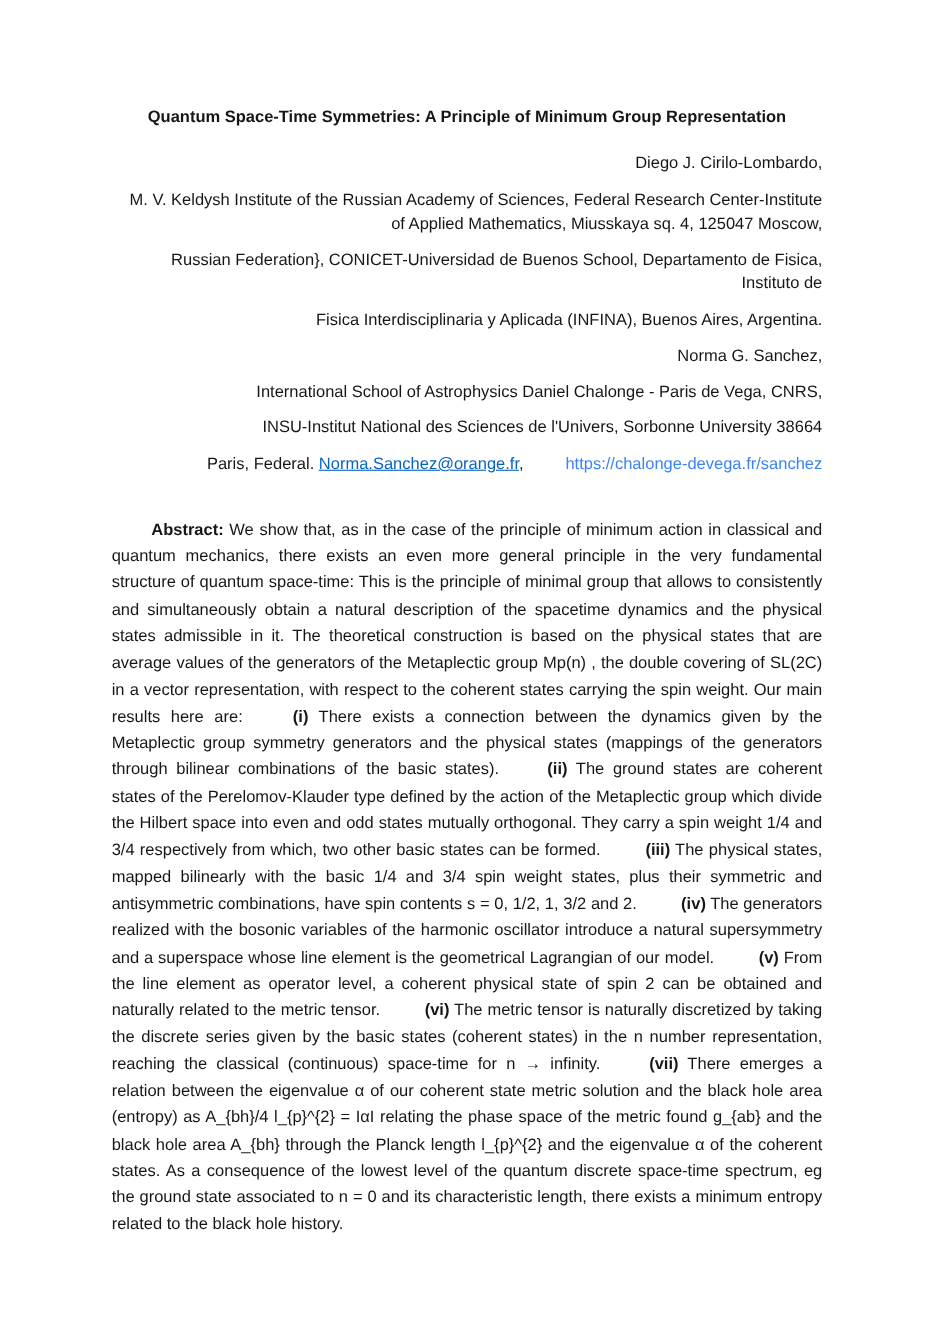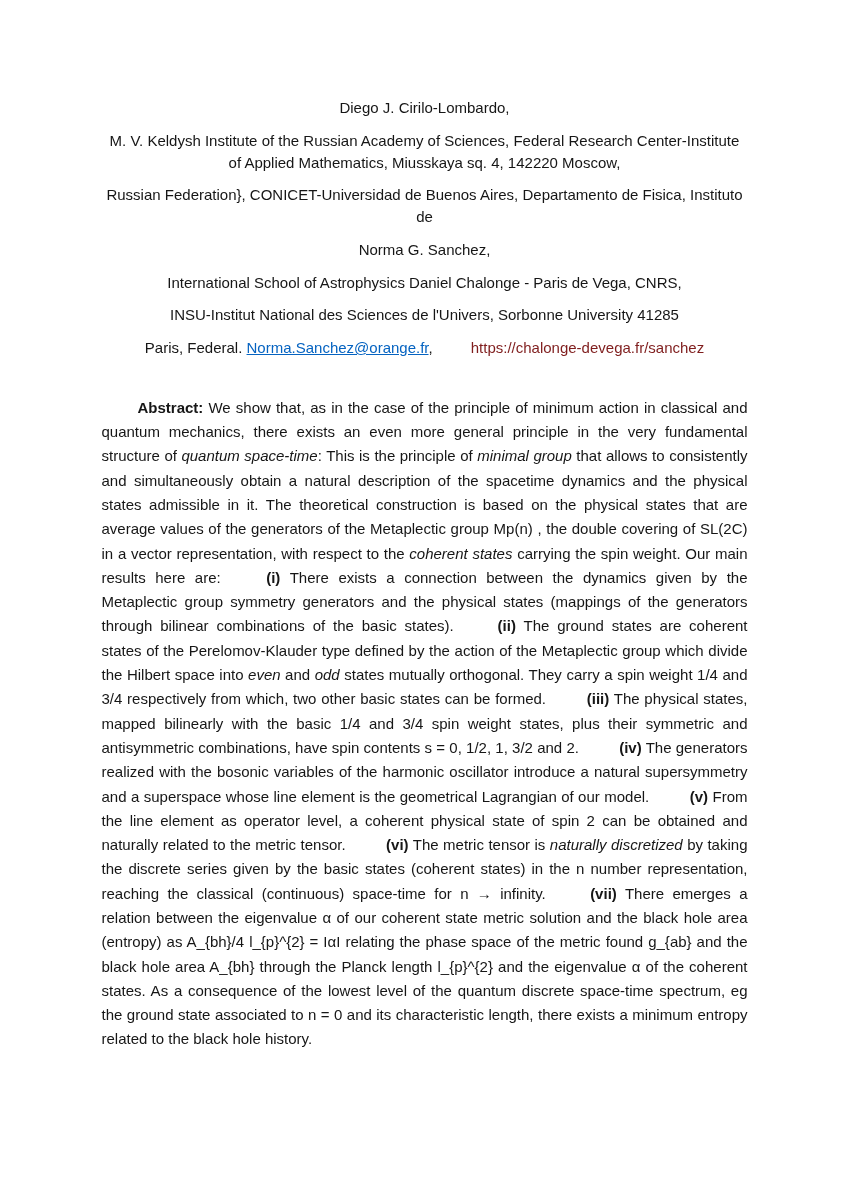--- a/index.html
+++ b/index.html
@@ -21,62 +21,64 @@
   }
   .title {
     font-size: 15px;
     font-weight: 700;
     text-align: center;
     line-height: 1.35;
     margin: 0 0 21px 0;
   }
   .hline {
     font-size: 15px;
-    text-align: center;
+    text-align: right;
     line-height: 1.45;
     margin: 0 0 11px 0;
   }
   .email {
     color: #0563c1;
     text-decoration: underline;
     cursor: pointer;
   }
   .website {
     margin-left: 38px;
-    color: #7f1d1d;
+    color: #3b82f6;
     margin-top: 36px;
   }
   .abstract {
     font-size: 15px;
     line-height: 1.62;
     text-align: justify;
     margin: 37px 0 0 0;
   }
   .seg-bold   { font-weight: 700; margin-left: 36px; }
-  .seg-italic { font-style: italic; }
+  .seg-italic { }
   .seg-normal { }
 </style>
 </head>
 <body>
 
 <div class="page">
 
+  <h1 class="title">Quantum Space-Time Symmetries: A Principle of Minimum Group Representation</h1>
 
   <p class="hline">Diego J. Cirilo-Lombardo,</p>
 
-  <p class="hline">M. V. Keldysh Institute of the Russian Academy of Sciences, Federal Research Center-Institute of Applied Mathematics, Miusskaya sq. 4, 142220 Moscow,</p>
+  <p class="hline">M. V. Keldysh Institute of the Russian Academy of Sciences, Federal Research Center-Institute of Applied Mathematics, Miusskaya sq. 4, 125047 Moscow,</p>
 
-  <p class="hline">Russian Federation}, CONICET-Universidad de Buenos Aires, Departamento de Fisica, Instituto de</p>
+  <p class="hline">Russian Federation}, CONICET-Universidad de Buenos School, Departamento de Fisica, Instituto de</p>
 
+  <p class="hline">Fisica Interdisciplinaria y Aplicada (INFINA), Buenos Aires, Argentina.</p>
 
   <p class="hline">Norma G. Sanchez,</p>
 
   <p class="hline">International School of Astrophysics Daniel Chalonge - Paris de Vega, CNRS,</p>
 
-  <p class="hline">INSU-Institut National des Sciences de l'Univers, Sorbonne University  41285</p>
+  <p class="hline">INSU-Institut National des Sciences de l'Univers, Sorbonne University  38664</p>
 
   <p class="hline">
     <span>Paris, Federal. </span><a href="#" class="email">Norma.Sanchez@orange.fr</a><span>,</span><span class="website">https://chalonge-devega.fr/sanchez</span>
   </p>
 
   <p class="abstract"><span class="seg-bold">Abstract:</span><span class="seg-normal"> We show that, as in the case of the principle of minimum action in classical and quantum mechanics, there exists an even more general principle in the very fundamental structure of </span><span class="seg-italic">quantum space-time</span><span class="seg-normal">: This is the principle of </span><span class="seg-italic">minimal group</span><span class="seg-normal"> that allows to consistently and simultaneously obtain a natural description of the spacetime dynamics and the physical states admissible in it. The theoretical construction is based on the physical states that are average values of the generators of the Metaplectic group  Mp(n) , the double covering of SL(2C) in a vector representation, with respect to the </span><span class="seg-italic">coherent states</span><span class="seg-normal"> carrying the spin weight. Our main results here are:  </span><span class="seg-bold">(i)</span><span class="seg-normal"> There exists a connection between the dynamics given by the Metaplectic group symmetry generators and the physical states (mappings of the generators through bilinear combinations of the basic states). </span><span class="seg-bold">(ii)</span><span class="seg-normal"> The ground states are coherent states of the Perelomov-Klauder type defined by the action of the Metaplectic group which divide the Hilbert space into </span><span class="seg-italic">even</span><span class="seg-normal"> and </span><span class="seg-italic">odd</span><span class="seg-normal"> states mutually orthogonal. They carry a spin weight  1/4  and  3/4  respectively from which, two other basic states can be formed.  </span><span class="seg-bold">(iii)</span><span class="seg-normal"> The physical states, mapped bilinearly with the basic 1/4 and 3/4 spin weight states, plus their symmetric and antisymmetric combinations, have spin contents s  =  0,  1/2,  1,  3/2  and  2. </span><span class="seg-bold">(iv)</span><span class="seg-normal"> The generators realized with the bosonic variables of the harmonic oscillator introduce a natural supersymmetry and a superspace whose line element is the geometrical Lagrangian of our model.  </span><span class="seg-bold">(v)</span><span class="seg-normal"> From the line element as operator level, a coherent physical state of spin 2 can be obtained and naturally related to the metric tensor.  </span><span class="seg-bold">(vi)</span><span class="seg-normal"> The metric tensor is </span><span class="seg-italic">naturally discretized</span><span class="seg-normal"> by taking the discrete series given by the basic states (coherent states) in the n number representation, reaching the classical (continuous) space-time for n → infinity.  </span><span class="seg-bold">(vii)</span><span class="seg-normal"> There emerges a relation between the eigenvalue α of our coherent state metric solution and the black hole area (entropy) as A_{bh}/4 l_{p}^{2} = IαI relating the phase space of the metric found g_{ab} and the black hole area A_{bh} through the Planck length l_{p}^{2} and the eigenvalue α of the coherent states. As a consequence of  the lowest level of the quantum discrete  space-time spectrum, eg the ground state associated to n = 0 and its characteristic length, there exists a minimum entropy related to the black hole history.</span></p>
 
 </div>
 
 </body></html>

